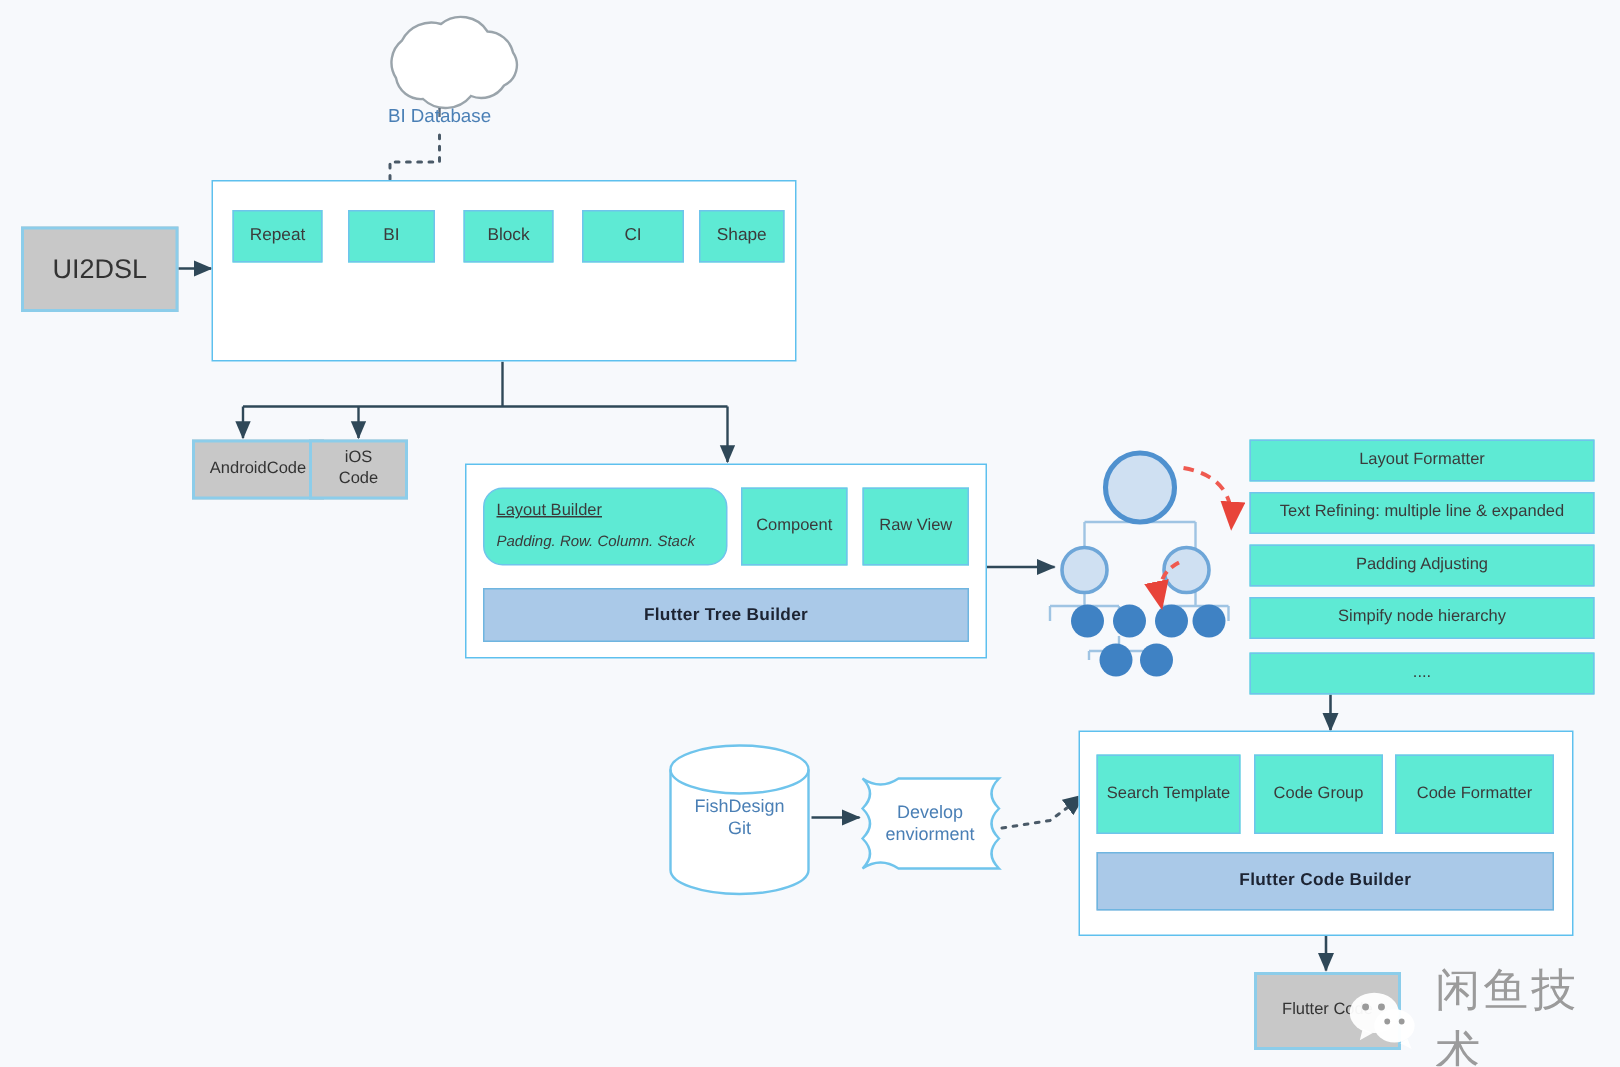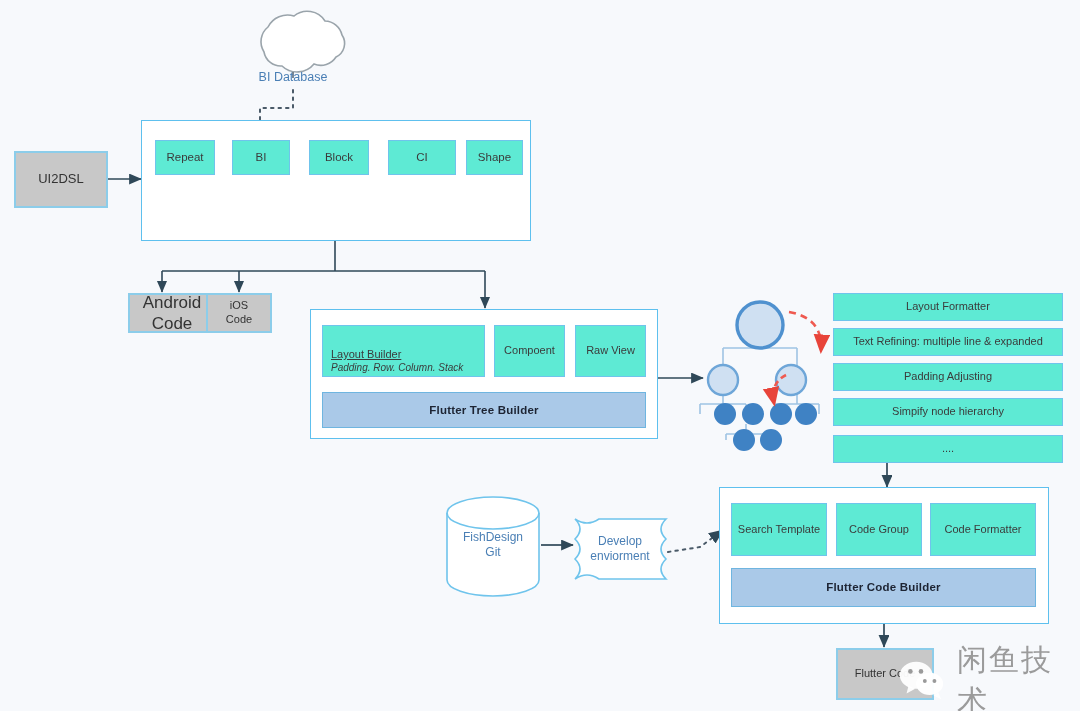--- a/index.html
+++ b/index.html
@@ -160,43 +160,43 @@
                L599 579 q-12 -8 -24 0 q10 -10 0 -20 q10 -10 0 -20 q10 -10 0 -20 z" fill="#ffffff" stroke="#6fc4ec" stroke-width="1.6"></path>
     </g>
 
     <path d="M668 552 L700 547 L723 530" stroke="#4a5a68" stroke-width="2" fill="none" stroke-dasharray="2.5 5" stroke-linecap="round" marker-end="url(#arrow)"></path>
 
     <path d="M884 624 L884 647" stroke="#2f4858" stroke-width="1.7" fill="none" marker-end="url(#arrow)"></path>
   </svg>
 
   <div class="node lbl-blue" style="left:238px; top:68px; width:110px; height:20px; font-size:12.5px;">BI Database</div>
 
-  <div class="node grey" style="left:14px; top:151px; width:94px; height:57px; font-size:13px;text-align:center;">UI2DSL</div>
+  <div class="node grey" style="left:14px; top:151px; width:105px; height:57px; font-size:18px;text-align:center;">UI2DSL</div>
 
   <div class="node frame" style="left:141px; top:120px; width:390px; height:121px;"></div>
 
   <div class="node card" style="left:155px; top:140px; width:60px; height:35px; font-size:11.5px;">Repeat</div>
   <div class="node card" style="left:232px; top:140px; width:58px; height:35px; font-size:11.5px;">BI</div>
   <div class="node card" style="left:309px; top:140px; width:60px; height:35px; font-size:11.5px;">Block</div>
   <div class="node card" style="left:388px; top:140px; width:68px; height:35px; font-size:11.5px;">CI</div>
   <div class="node card" style="left:466px; top:140px; width:57px; height:35px; font-size:11.5px;">Shape</div>
 
 
-  <div class="node grey" style="left:128px; top:293px; width:88px; height:40px; font-size:17px; flex-direction:column;">
+  <div class="node grey" style="left:128px; top:293px; width:88px; height:40px; font-size:11px; flex-direction:row;">
     <span>Android</span>
     <span>Code</span>
   </div>
   <div class="node grey" style="left:206px; top:293px; width:66px; height:40px; font-size:11px; flex-direction:column;">
     <span>iOS</span>
     <span>Code</span>
   </div>
 
   <div class="node frame" style="left:310px; top:309px; width:348px; height:130px;"></div>
 
-  <div class="node card stack" style="left:322px; top:325px; width:163px; height:52px; padding:22px 8px;">
+  <div class="node card stack" style="left:322px; top:325px; width:163px; height:52px; padding:8px 8px;border-radius:13px;">
     <span class="underline" style="font-size:11px;">Layout Builder</span>
     <span class="italic" style="font-size:10px;">Padding. Row. Column. Stack</span>
   </div>
 
   <div class="node card" style="left:494px; top:325px; width:71px; height:52px; font-size:11px;">Compoent</div>
   <div class="node card" style="left:575px; top:325px; width:71px; height:52px; font-size:11px;">Raw View</div>
 
   <div class="node builder" style="left:322px; top:392px; width:324px; height:36px; font-size:11.5px;">Flutter Tree Builder</div>
 
   <div class="tree-panel" style="left:705px; top:296px; width:110px; height:164px; z-index:-1;"></div>

